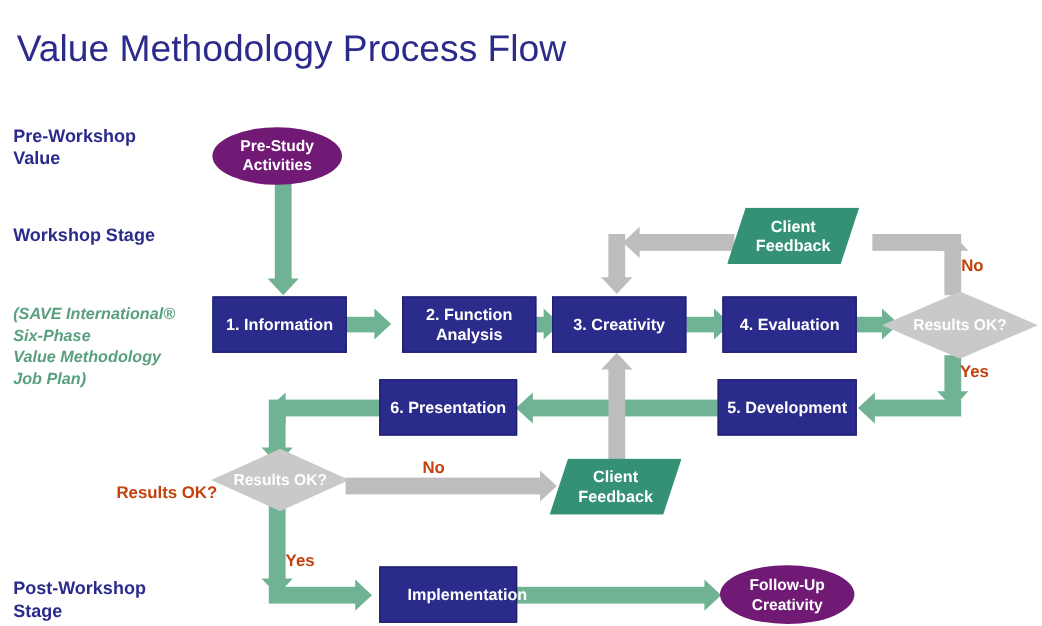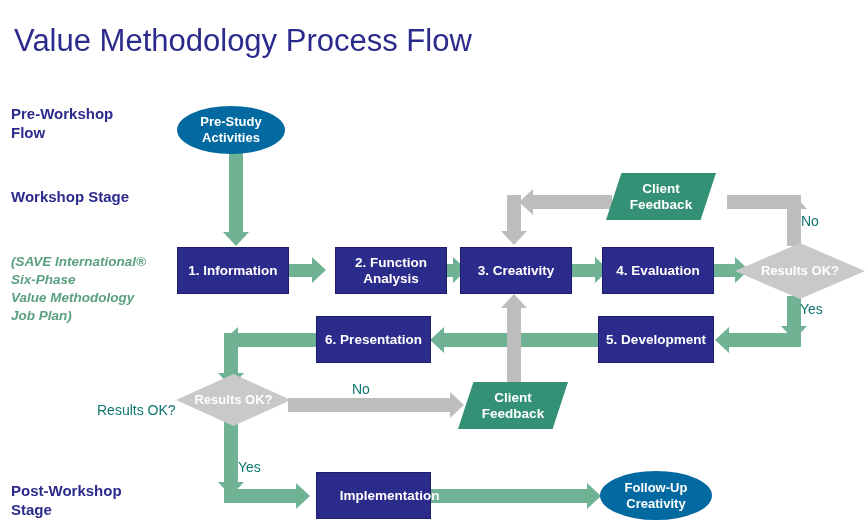--- a/index.html
+++ b/index.html
@@ -20,36 +20,36 @@
     white-space:pre-line;
   }
   #stage-pre{left:11px;top:88px;}
   #stage-workshop{left:11px;top:171px;}
   #stage-post{left:11px;top:465px;}
   #save-note{
     left:11px;top:237px;font-size:13.5px;font-weight:bold;font-style:italic;
     color:#5aa07f;line-height:18px;white-space:pre-line;
   }
   .flow-label{
-    font-size:14px;font-weight:normal;color:#0f766e;white-space:nowrap;
+    font-size:14px;font-weight:bold;color:#c2410c;white-space:nowrap;
   }
   #label-no-right{left:801px;top:197px;}
   #label-yes-right{left:800px;top:285px;}
   #label-no-bottom{left:352px;top:365px;}
   #label-yes-bottom{left:238px;top:443px;}
   #label-results-left{left:97px;top:386px;}
 
   
   .node{
     position:absolute;display:flex;align-items:center;justify-content:center;
     text-align:center;color:#ffffff;font-weight:bold;font-size:13.5px;
     line-height:16px;white-space:pre-line;box-sizing:border-box;
   }
   .proc{background:#2b2b8c;border:1px solid #1d1d6e;}
-  .ellipse{background:#0369a1;border-radius:50%;font-size:13px;}
+  .ellipse{background:#701a75;border-radius:50%;font-size:13px;}
   .para{background:#349176;text-align:center;}
   .para-shape{
     clip-path:polygon(14% 0%,100% 0%,86% 100%,0% 100%);
   }
   .diamond{
     background:transparent;
   }
   .diamond .dm-bg{
     position:absolute;left:0;top:0;width:100%;height:100%;
     background:#c9c9c9;
@@ -71,21 +71,21 @@
   .tri-right-gy{border-top:13px solid transparent;border-bottom:13px solid transparent;border-left:14px solid #bdbdbd;}
 </style>
 </head>
 <body>
 
 <div id="canvas">
 
   <div class="abs" id="page-title">Value Methodology Process Flow</div>
 
   <div class="abs stage-label" id="stage-pre">Pre-Workshop
-Flow</div>
+Value</div>
   <div class="abs stage-label" id="stage-workshop">Workshop Stage</div>
   <div class="abs stage-label" id="stage-post">Post-Workshop
 Stage</div>
   <div class="abs" id="save-note">(SAVE International®
 Six-Phase
 Value Methodology
 Job Plan)</div>
 
   <div class="bar g abs" style="left:229px;top:128px;width:14px;height:90px;"></div>
   <div class="tri tri-down-g abs" style="left:223px;top:216px;"></div>

